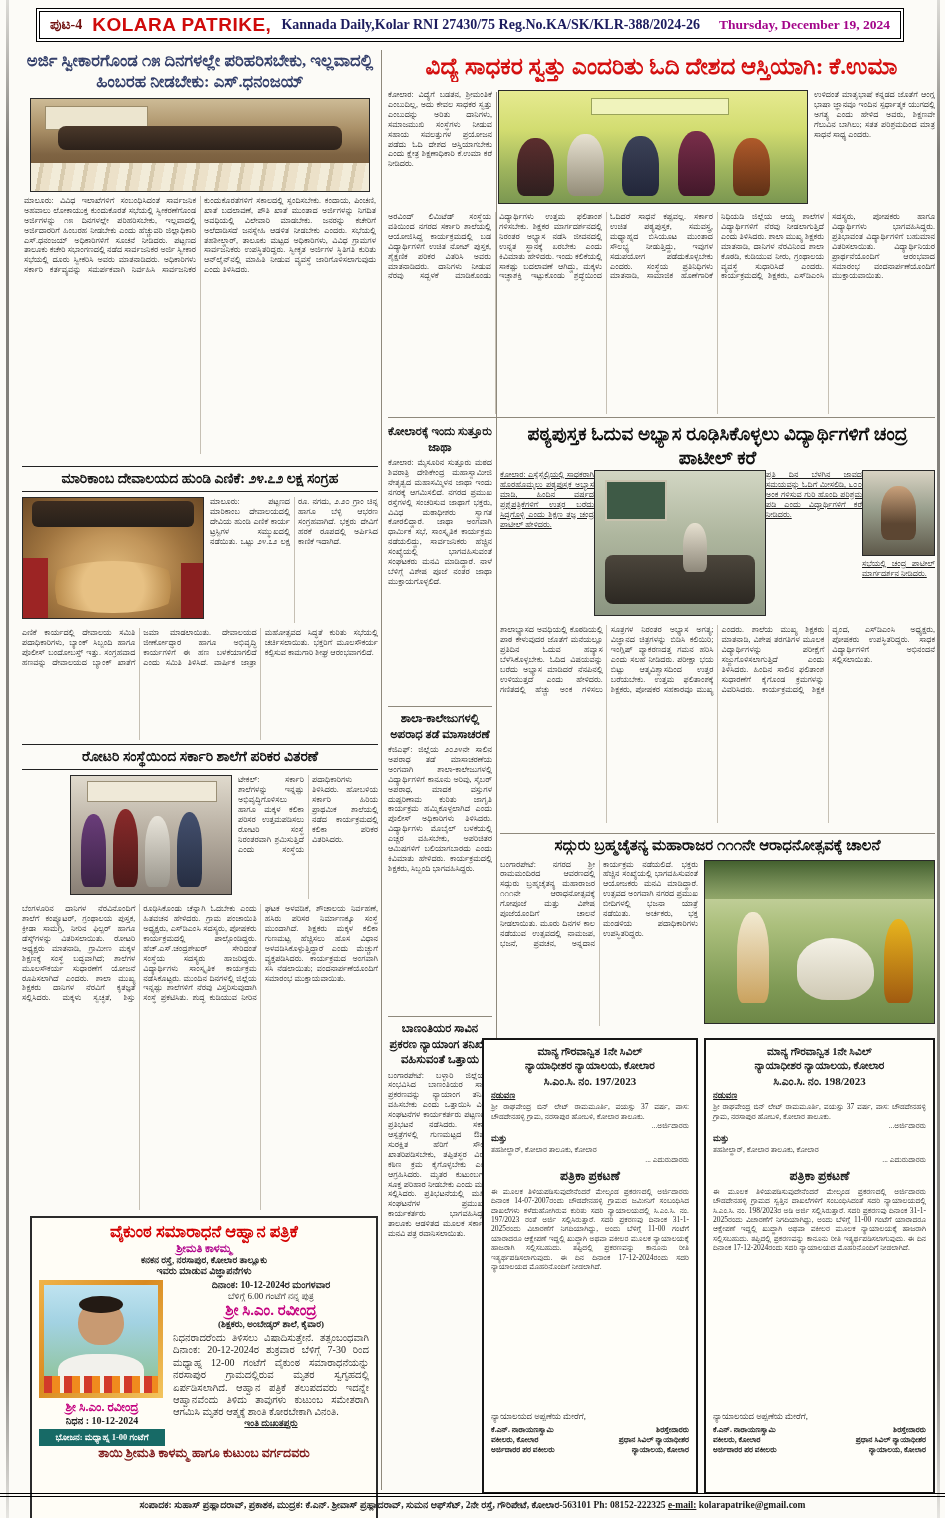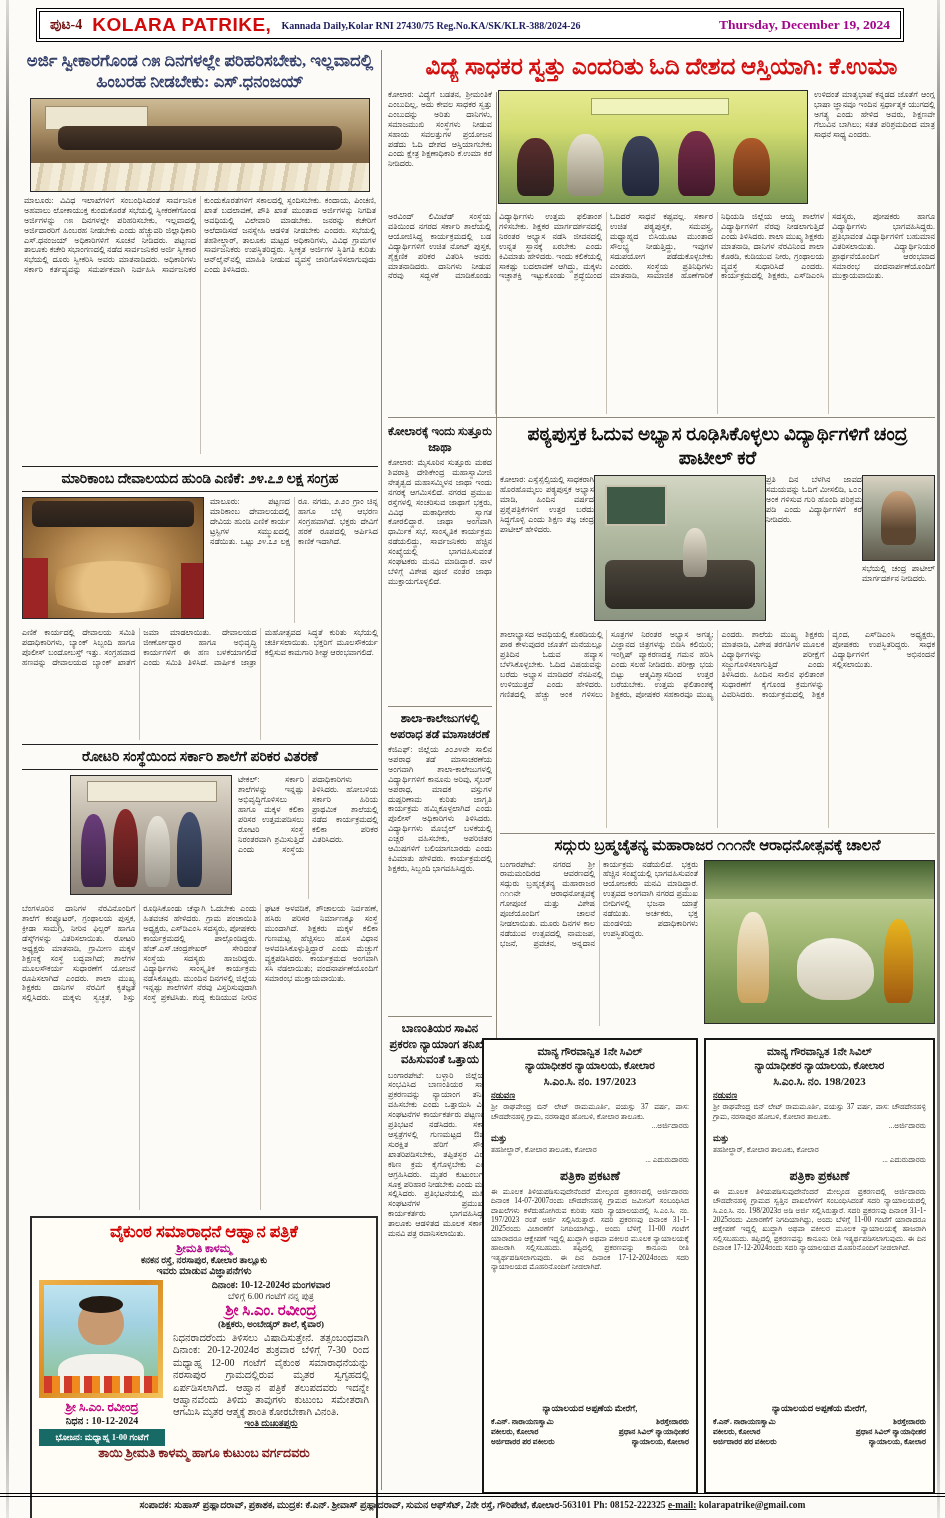--- a/index.html
+++ b/index.html
@@ -5,21 +5,21 @@
   html,body{margin:0;padding:0;background:#e9e6df;}
   .page{position:relative;width:945px;height:1518px;margin:0 auto;background:#fcfbf7;
         font-family:"Liberation Serif",serif;color:#1c1c1c;overflow:hidden;}
   .scan-edge{position:absolute;top:0;bottom:0;width:3px;background:linear-gradient(180deg,rgba(45,42,36,.15),rgba(45,42,36,.6) 10%,rgba(45,42,36,.55) 90%,rgba(45,42,36,.1));}
   .abs{position:absolute;}
   
   .masthead{left:36px;top:8px;width:868px;height:34px;border:4px double #000;background:#fff;
             display:flex;align-items:center;gap:10px;padding:0 10px;box-sizing:border-box;white-space:nowrap;overflow:hidden;}
   .mh-page{font-weight:bold;font-size:14px;color:#70100f;}
   .mh-brand{font-family:"Liberation Sans",sans-serif;font-weight:bold;font-size:19px;color:#cf0b0b;letter-spacing:.5px;}
-  .mh-info{font-weight:bold;font-size:10px;color:#1c1c5e;}
+  .mh-info{font-weight:bold;font-size:14px;color:#1c1c5e;}
   .mh-date{font-weight:bold;font-size:13.5px;color:#a3068a;margin-left:auto;}
   
   .kn{font-size:8px;line-height:1.24;text-align:justify;overflow:hidden;}
   .cols2{column-count:2;column-gap:8px;column-rule:1px solid #c6c0b4;}
   .cols3{column-count:3;column-gap:8px;column-rule:1px solid #c6c0b4;}
   .cols4{column-count:4;column-gap:8px;column-rule:1px solid #c6c0b4;}
   .cols5{column-count:5;column-gap:8px;column-rule:1px solid #c6c0b4;}
   .hl{font-weight:bold;text-align:center;line-height:1.3;overflow:hidden;}
   .hl-a{font-size:16.5px;color:#35406b;}
   .hl-b{font-size:23px;color:#d40f0f;}
@@ -52,21 +52,21 @@
   .meal{background:#176a66;color:#fff;font-weight:bold;font-size:8.5px;text-align:center;padding:3px 4px;line-height:1.3;}
   .family{font-weight:bold;font-size:12.5px;color:#7a1212;text-align:center;}
   
   .notice{border:2px solid #161616;background:#fffef9;box-sizing:border-box;padding:5px 7px;overflow:hidden;}
   .nt-title{font-weight:bold;font-size:10.5px;text-align:center;line-height:1.35;}
   .nt-case{font-weight:bold;font-size:11px;text-align:center;margin:2px 0;}
   .nt-label{font-weight:bold;font-size:8.5px;text-decoration:underline;margin:2px 0 1px;}
   .nt-body{font-size:7.5px;line-height:1.26;text-align:justify;}
   .nt-tag{text-align:right;font-size:7.5px;}
   .nt-head{font-weight:bold;font-size:12.5px;text-align:center;margin:4px 0 3px;}
-  .nt-order{font-weight:bold;font-size:8.5px;text-align:center;margin-top:8px;}
+  .nt-order{font-weight:normal;font-size:8.5px;text-align:left;margin-top:16px;}
   .nt-sig{display:flex;justify-content:space-between;font-size:7.5px;font-weight:bold;line-height:1.35;margin-top:3px;}
   
   .footer{left:0;top:1493px;width:945px;border-top:4px double #000;padding-top:3px;
           text-align:center;font-weight:bold;font-size:9.5px;white-space:nowrap;overflow:hidden;}
   .footer .em{text-decoration:underline;}
 </style>
 </head>
 <body>
 
 <div class="page">
@@ -178,21 +178,21 @@
     <div class="subhd">ಶಾಲಾ-ಕಾಲೇಜುಗಳಲ್ಲಿ ಅಪರಾಧ ತಡೆ ಮಾಸಾಚರಣೆ</div>
     <div class="kn" style="height:244px;">ಕೆಜಿಎಫ್: ಜಿಲ್ಲೆಯ ೨೦೨೪ನೇ ಸಾಲಿನ ಅಪರಾಧ ತಡೆ ಮಾಸಾಚರಣೆಯ ಅಂಗವಾಗಿ ಶಾಲಾ-ಕಾಲೇಜುಗಳಲ್ಲಿ ವಿದ್ಯಾರ್ಥಿಗಳಿಗೆ ಕಾನೂನು ಅರಿವು, ಸೈಬರ್ ಅಪರಾಧ, ಮಾದಕ ವಸ್ತುಗಳ ದುಷ್ಪರಿಣಾಮ ಕುರಿತು ಜಾಗೃತಿ ಕಾರ್ಯಕ್ರಮ ಹಮ್ಮಿಕೊಳ್ಳಲಾಗಿದೆ ಎಂದು ಪೊಲೀಸ್ ಅಧಿಕಾರಿಗಳು ತಿಳಿಸಿದರು. ವಿದ್ಯಾರ್ಥಿಗಳು ಮೊಬೈಲ್ ಬಳಕೆಯಲ್ಲಿ ಎಚ್ಚರ ವಹಿಸಬೇಕು, ಅಪರಿಚಿತರ ಆಮಿಷಗಳಿಗೆ ಬಲಿಯಾಗಬಾರದು ಎಂದು ಕಿವಿಮಾತು ಹೇಳಿದರು. ಕಾರ್ಯಕ್ರಮದಲ್ಲಿ ಶಿಕ್ಷಕರು, ಸಿಬ್ಬಂದಿ ಭಾಗವಹಿಸಿದ್ದರು.</div>
   </div>
   <div class="abs" style="left:388px;top:1016px;width:104px;border-top:1px solid #8f897c;">
     <div class="subhd">ಬಾಣಂತಿಯರ ಸಾವಿನ ಪ್ರಕರಣ ನ್ಯಾಯಾಂಗ ತನಿಖೆಗೆ ವಹಿಸುವಂತೆ ಒತ್ತಾಯ</div>
     <div class="kn" style="height:396px;">ಬಂಗಾರಪೇಟೆ: ಬಳ್ಳಾರಿ ಜಿಲ್ಲೆಯಲ್ಲಿ ಸಂಭವಿಸಿದ ಬಾಣಂತಿಯರ ಸಾವಿನ ಪ್ರಕರಣವನ್ನು ನ್ಯಾಯಾಂಗ ತನಿಖೆಗೆ ವಹಿಸಬೇಕು ಎಂದು ಒತ್ತಾಯಿಸಿ ವಿವಿಧ ಸಂಘಟನೆಗಳ ಕಾರ್ಯಕರ್ತರು ಪಟ್ಟಣದಲ್ಲಿ ಪ್ರತಿಭಟನೆ ನಡೆಸಿದರು. ಸರ್ಕಾರಿ ಆಸ್ಪತ್ರೆಗಳಲ್ಲಿ ಗುಣಮಟ್ಟದ ಔಷಧ, ಸುರಕ್ಷಿತ ಹೆರಿಗೆ ಸೌಲಭ್ಯ ಖಾತರಿಪಡಿಸಬೇಕು, ತಪ್ಪಿತಸ್ಥರ ವಿರುದ್ಧ ಕಠಿಣ ಕ್ರಮ ಕೈಗೊಳ್ಳಬೇಕು ಎಂದು ಆಗ್ರಹಿಸಿದರು. ಮೃತರ ಕುಟುಂಬಗಳಿಗೆ ಸೂಕ್ತ ಪರಿಹಾರ ನೀಡಬೇಕು ಎಂದು ಮನವಿ ಸಲ್ಲಿಸಿದರು. ಪ್ರತಿಭಟನೆಯಲ್ಲಿ ಮಹಿಳಾ ಸಂಘಟನೆಗಳ ಪ್ರಮುಖರು, ಕಾರ್ಯಕರ್ತರು ಭಾಗವಹಿಸಿದ್ದರು. ತಾಲೂಕು ಆಡಳಿತದ ಮೂಲಕ ಸರ್ಕಾರಕ್ಕೆ ಮನವಿ ಪತ್ರ ರವಾನಿಸಲಾಯಿತು.</div>
   </div>
 
   <div class="abs" style="left:500px;top:422px;width:435px;">
     <div class="hl hl-d">ಪಠ್ಯಪುಸ್ತಕ ಓದುವ ಅಭ್ಯಾಸ ರೂಢಿಸಿಕೊಳ್ಳಲು ವಿದ್ಯಾರ್ಥಿಗಳಿಗೆ ಚಂದ್ರ ಪಾಟೀಲ್ ಕರೆ</div>
-    <div style="display:flex;gap:0;margin-top:5px;height:150px;">
+    <div style="display:flex;gap:0;height:150px;text-decoration:underline;">
       <div class="kn" style="width:94px;height:150px;flex:none;">ಕೋಲಾರ: ಎಸ್ಸೆಸ್ಸೆಲ್ಸಿಯಲ್ಲಿ ಸಾಧಕರಾಗಿ ಹೊರಹೊಮ್ಮಲು ಪಠ್ಯಪುಸ್ತಕ ಅಭ್ಯಾಸ ಮಾಡಿ, ಹಿಂದಿನ ವರ್ಷದ ಪ್ರಶ್ನೆಪತ್ರಿಕೆಗಳಿಗೆ ಉತ್ತರ ಬರೆದು ಸಿದ್ಧಗೊಳ್ಳಿ ಎಂದು ಶಿಕ್ಷಣ ತಜ್ಞ ಚಂದ್ರ ಪಾಟೀಲ್ ಹೇಳಿದರು.</div>
       <div class="photo ph-d" style="width:172px;height:146px;flex:none;">
         <i style="top:6%;left:6%;width:34%;height:26%;background:#3e5a46;border:2px solid #c8c2ae;"></i>
         <i class="fig" style="bottom:8%;left:6%;width:88%;height:34%;background:linear-gradient(180deg,#4c463c,#2c2822);border-radius:8px;"></i>
         <i class="fig" style="top:36%;left:52%;width:14%;height:34%;background:linear-gradient(180deg,#e6e0d0,#8e887a);"></i>
       </div>
       <div class="kn" style="width:96px;height:150px;flex:none;">ಪ್ರತಿ ದಿನ ಬೆಳಗಿನ ಜಾವದ ಸಮಯವನ್ನು ಓದಿಗೆ ಮೀಸಲಿಡಿ, ೬೦೦ ಅಂಕ ಗಳಿಸುವ ಗುರಿ ಹೊಂದಿ ಪರಿಶ್ರಮ ಪಡಿ ಎಂದು ವಿದ್ಯಾರ್ಥಿಗಳಿಗೆ ಕರೆ ನೀಡಿದರು.</div>
       <div style="flex:1;">
         <div class="photo ph-p" style="width:100%;height:86px;">
           <i class="fig" style="top:18%;left:26%;width:48%;height:64%;background:linear-gradient(180deg,#caa27c,#5c4632 70%);"></i>

